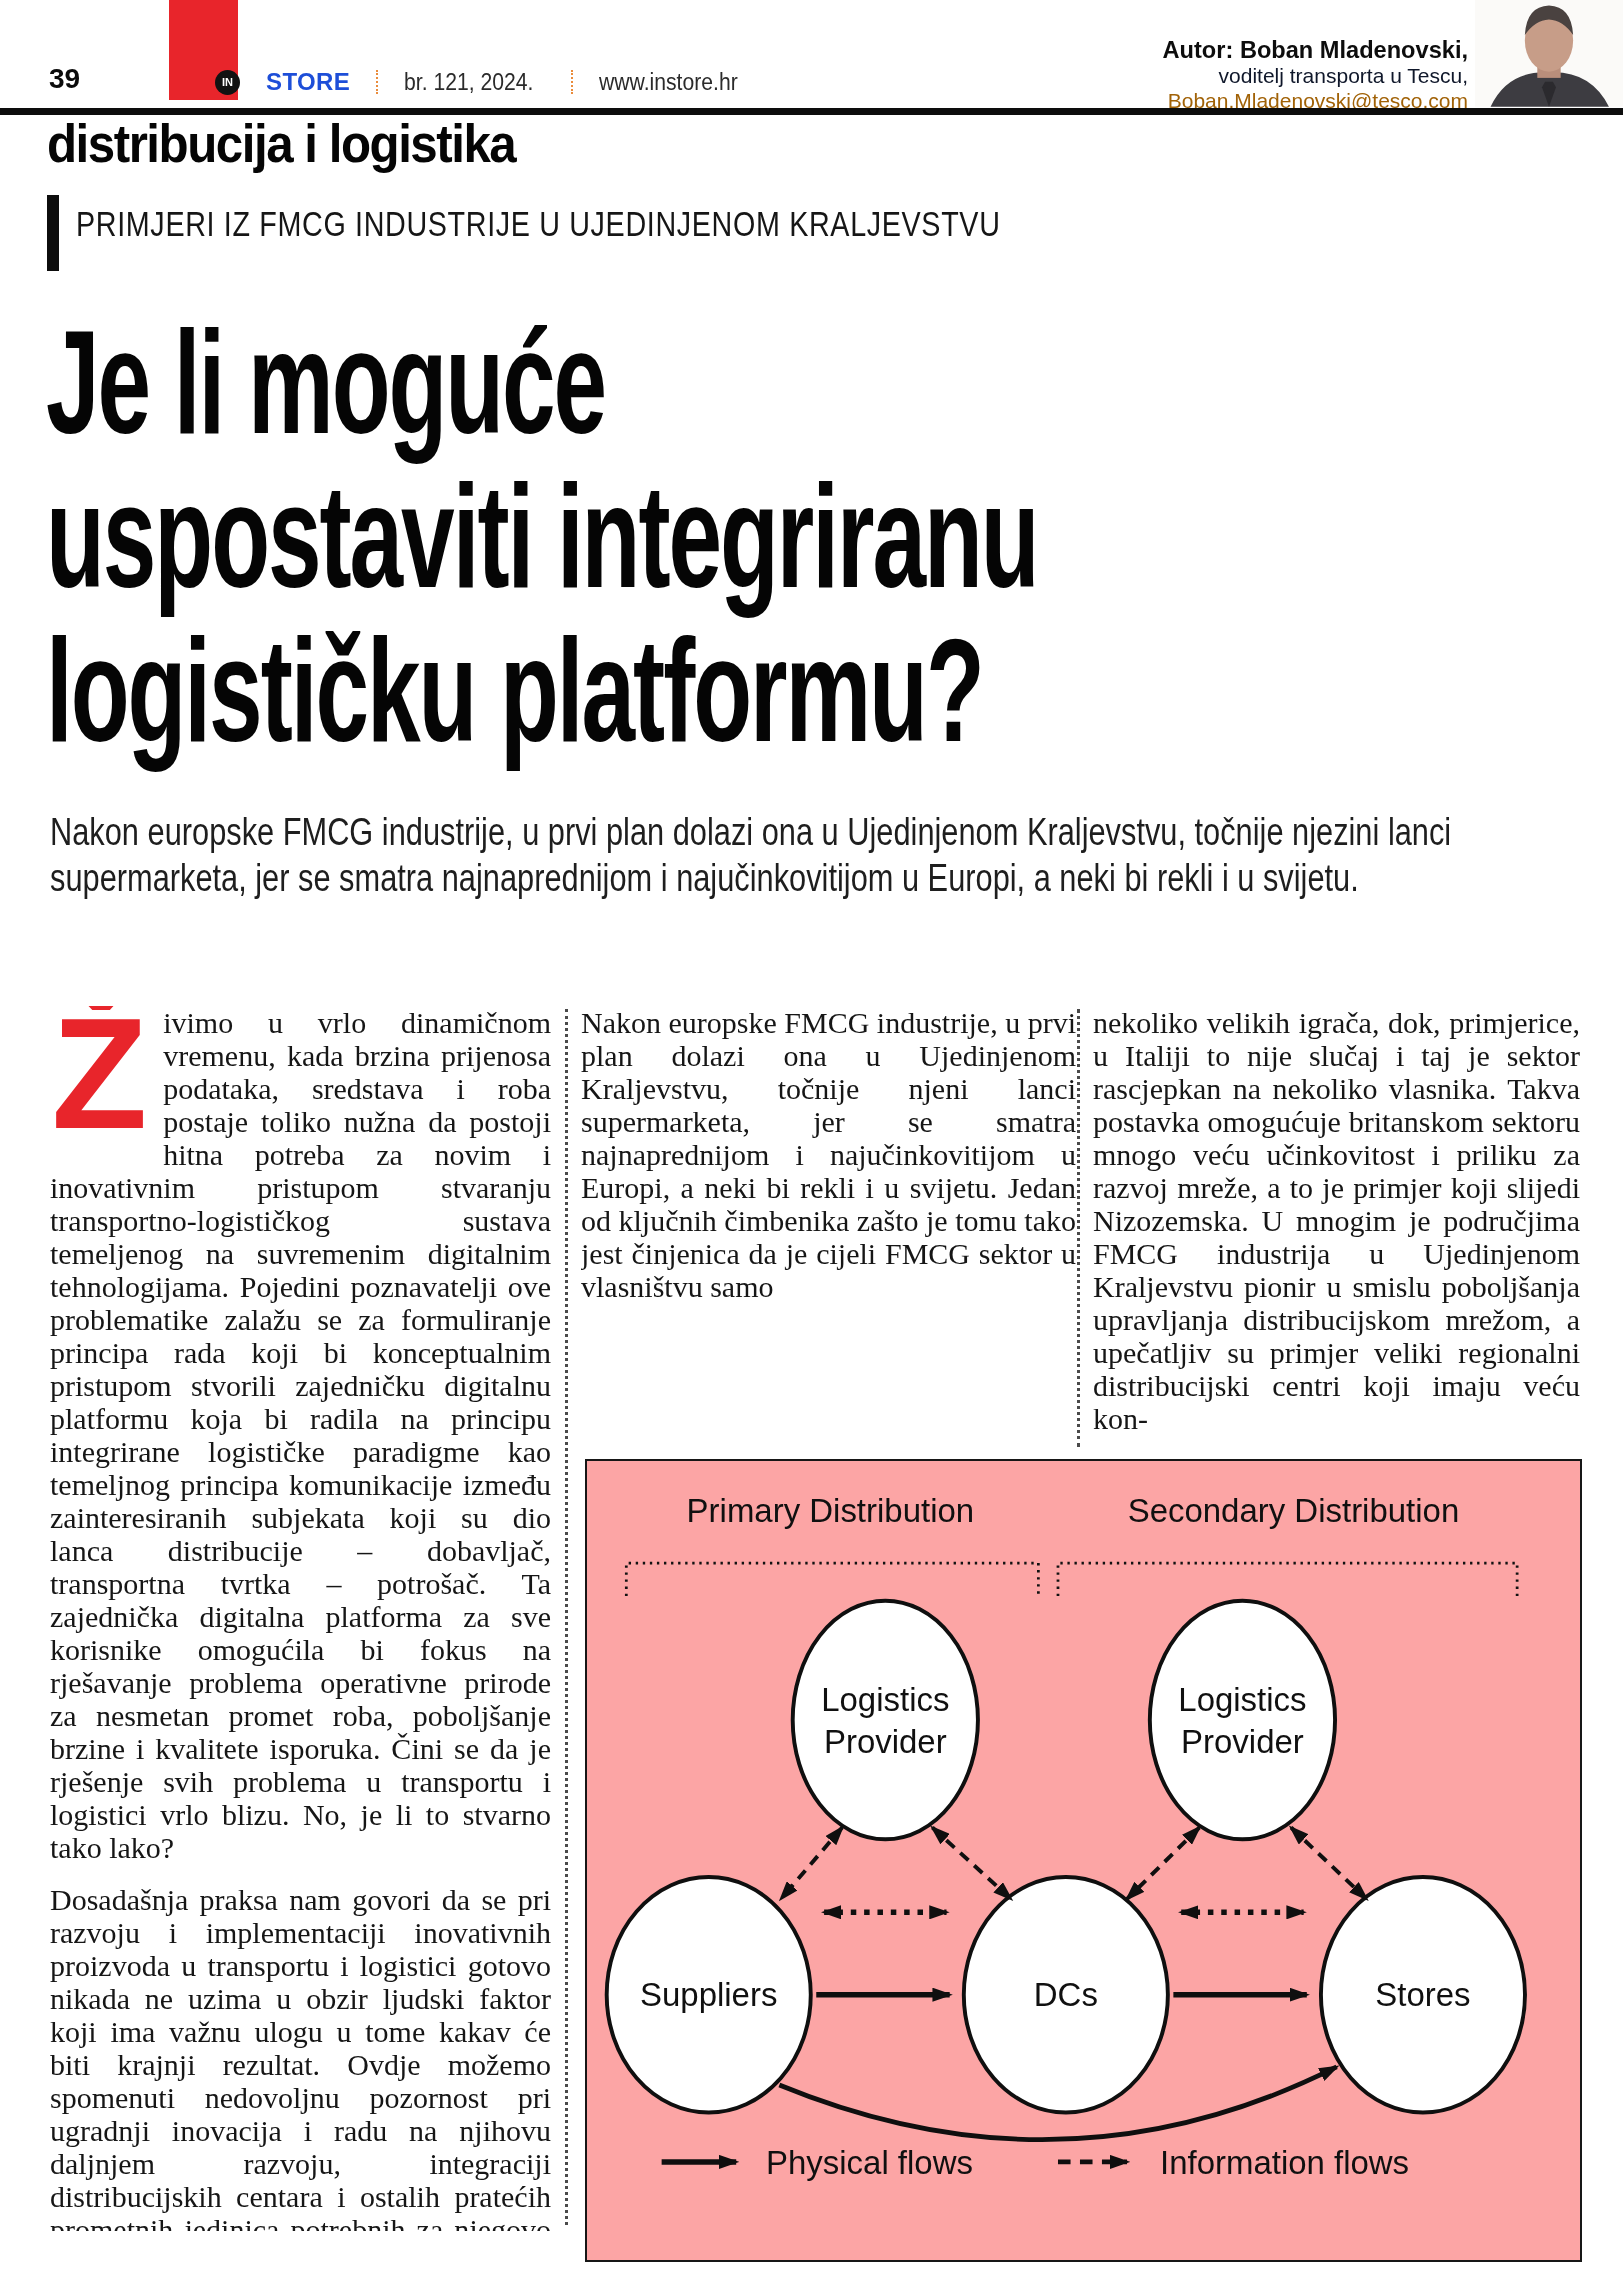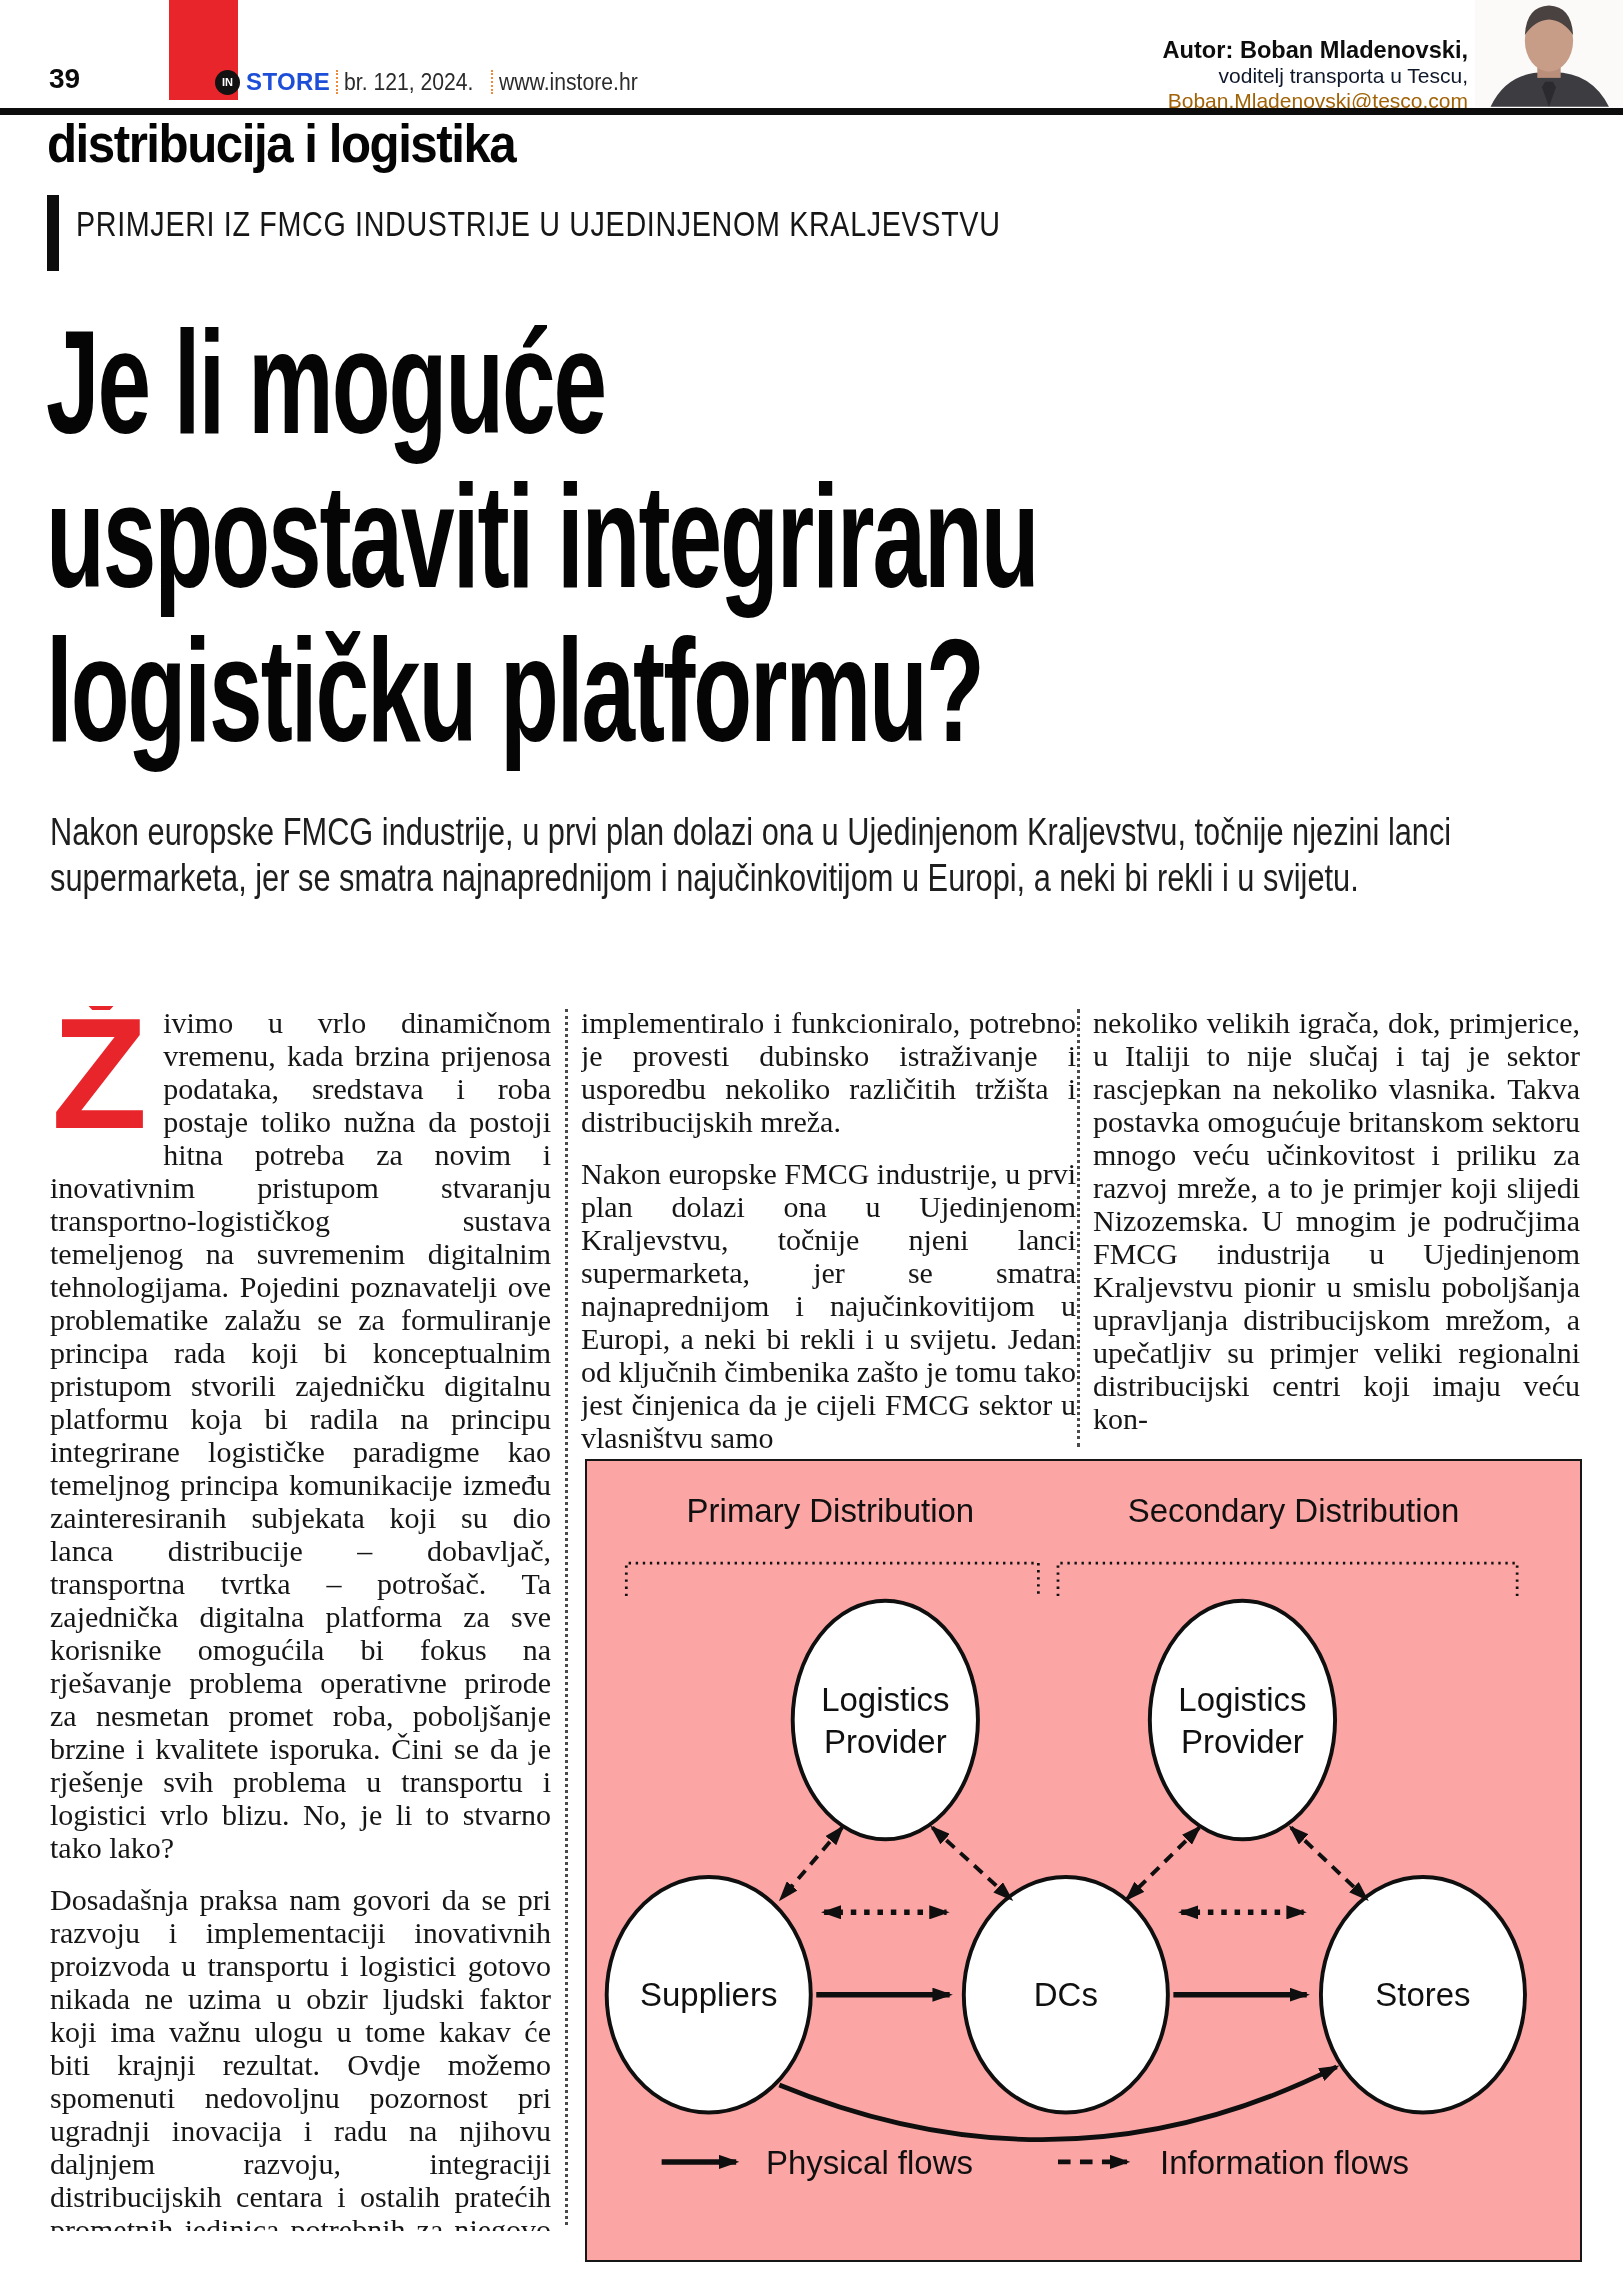--- a/index.html
+++ b/index.html
@@ -9,21 +9,21 @@
     background:#ffffff;
     font-family:"Liberation Sans",sans-serif;
     color:#141414;
     overflow:hidden;
   }
   .abs{position:absolute;}
 
   
   .page-num{left:49px;top:63px;font-size:28px;font-weight:700;color:#0b0b0b;}
   .red-block{left:169px;top:0;width:69px;height:100px;background:#e8252b;}
-  .logo-row{left:215px;top:68px;display:flex;align-items:center;gap:6px;}
+  .logo-row{left:215px;top:68px;display:flex;align-items:center;gap:26px;}
   .in-circle{width:25px;height:25px;border-radius:50%;background:#121212;color:#fff;
     display:flex;align-items:center;justify-content:center;font-size:11px;font-weight:800;letter-spacing:0;}
   .store-word{font-size:24px;font-weight:800;letter-spacing:0.4px;color:#1d4ed8;}
   .dot-sep{width:0;height:23.6px;border-left:2.4px dotted #ea8c3c;}
   .issue-text,.site-text{font-size:23px;color:#2b2b2b;transform:scaleX(.92);transform-origin:0 50%;white-space:nowrap;}
   .portrait{left:1475px;top:0;width:148px;height:108px;}
   .author-block{right:155px;top:38px;text-align:right;line-height:25px;}
   .author-name{font-size:23.6px;font-weight:700;color:#0d0d0d;}
   .author-role{font-size:21px;color:#0f172a;}
   .author-email{font-size:21px;color:#a16207;}
@@ -111,21 +111,20 @@
 <div class="abs lead">Nakon europske FMCG industrije, u prvi plan dolazi ona u Ujedinjenom Kraljevstvu, točnije njezini lanci supermarketa, jer se smatra najnaprednijom i najučinkovitijom u Europi, a neki bi rekli i u svijetu.</div>
 
 <div class="abs bodycol col1">
   <div class="para">
     <span class="dropcap">Ž</span><span>ivimo u vrlo dinamičnom vremenu, kada brzina prijenosa podataka, sredstava i roba postaje toliko nužna da postoji hitna potreba za novim i inovativnim pristupom stvaranju transportno-logističkog sustava temeljenog na suvremenim digitalnim tehnologijama. Pojedini poznavatelji ove problematike zalažu se za formuliranje principa rada koji bi konceptualnim pristupom stvorili zajedničku digitalnu platformu koja bi radila na principu integrirane logističke paradigme kao temeljnog principa komunikacije između zainteresiranih subjekata koji su dio lanca distribucije – dobavljač, transportna tvrtka – potrošač. Ta zajednička digitalna platforma za sve korisnike omogućila bi fokus na rješavanje problema operativne prirode za nesmetan promet roba, poboljšanje brzine i kvalitete isporuka. Čini se da je rješenje svih problema u transportu i logistici vrlo blizu. No, je li to stvarno tako lako?</span>
   </div>
   <div class="para">Dosadašnja praksa nam govori da se pri razvoju i implementaciji inovativnih proizvoda u transportu i logistici gotovo nikada ne uzima u obzir ljudski faktor koji ima važnu ulogu u tome kakav će biti krajnji rezultat. Ovdje možemo spomenuti nedovoljnu pozornost pri ugradnji inovacija i radu na njihovu daljnjem razvoju, integraciji distribucijskih centara i ostalih pratećih prometnih jedinica potrebnih za njegovo funkcioniranje. Kako bi se sve to u potpunosti</div>
 </div>
 
 <div class="abs bodycol col2">
-  <div class="para">implementiralo i funkcioniralo, potrebno je provesti dubinsko istraživanje i usporedbu nekoliko različitih tržišta i distribucijskih mreža.</div>
   <div class="para">Nakon europske FMCG industrije, u prvi plan dolazi ona u Ujedinjenom Kraljevstvu, točnije njeni lanci supermarketa, jer se smatra najnaprednijom i najučinkovitijom u Europi, a neki bi rekli i u svijetu. Jedan od ključnih čimbenika zašto je tomu tako jest činjenica da je cijeli FMCG sektor u vlasništvu samo</div>
 </div>
 
 <div class="abs bodycol col3">
   <div class="para">nekoliko velikih igrača, dok, primjerice, u Italiji to nije slučaj i taj je sektor rascjepkan na nekoliko vlasnika. Takva postavka omogućuje britanskom sektoru mnogo veću učinkovitost i priliku za razvoj mreže, a to je primjer koji slijedi Nizozemska. U mnogim je područjima FMCG industrija u Ujedinjenom Kraljevstvu pionir u smislu poboljšanja upravljanja distribucijskom mrežom, a upečatljiv su primjer veliki regionalni distribucijski centri koji imaju veću kon-</div>
 </div>
 
 <div class="abs vdiv vdiv1"></div>
 <div class="abs vdiv vdiv2"></div>
 

